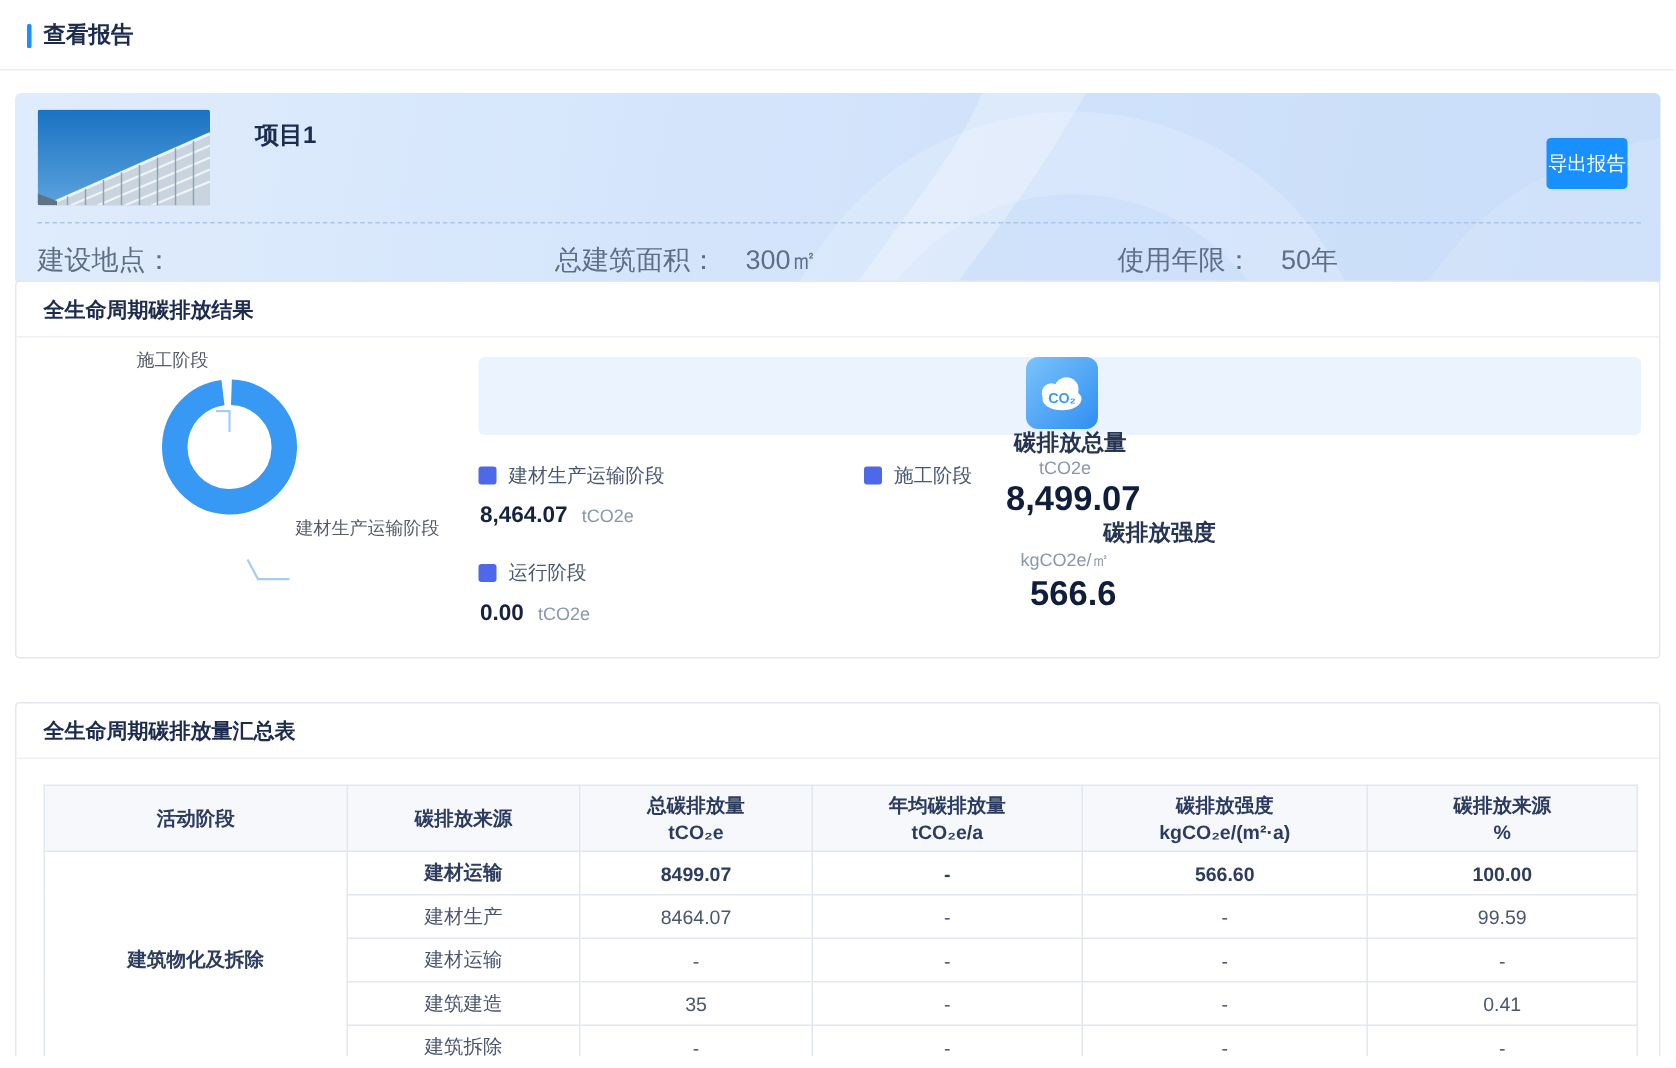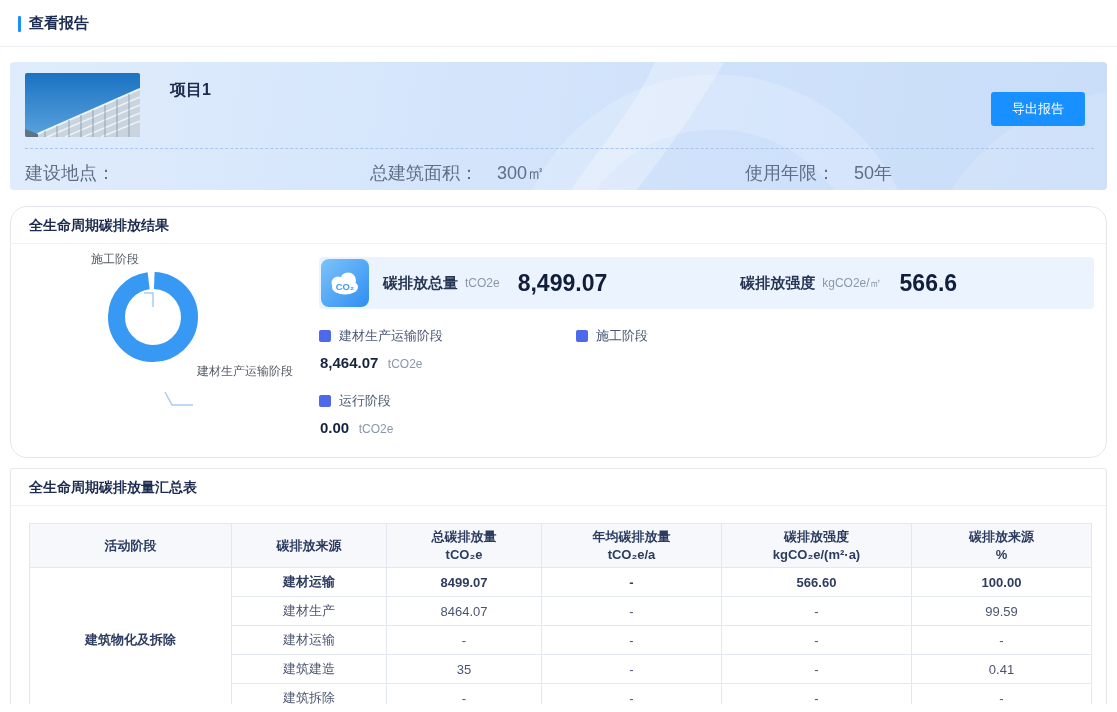--- a/index.html
+++ b/index.html
@@ -11,40 +11,40 @@
   .topbar-title{position:absolute;left:18px;top:14px;display:flex;align-items:center;}
   .accent-bar{width:3px;height:16px;background:#1890ff;border-radius:1px;margin-right:8px;}
   .topbar-text{font-size:15px;font-weight:bold;color:#1c2b4e;}
 
   
   .banner{position:absolute;left:10px;top:62px;width:1097px;height:128px;border-radius:4px;overflow:hidden;box-sizing:border-box;
           background:linear-gradient(100deg,#dfecfc 0%,#d3e4fb 45%,#c9ddf9 100%);}
   .banner-deco{position:absolute;left:0;top:0;pointer-events:none;}
   .thumb{position:absolute;left:15px;top:11px;width:115px;height:64px;border-radius:2px;overflow:hidden;}
   .proj-title{position:absolute;left:160px;top:18px;font-size:16px;font-weight:bold;color:#1c2b4e;}
-  .export-btn{position:absolute;right:22px;top:30px;background:#1890ff;color:#fff;font-size:13px;border:none;border-radius:3px;padding:8px 21px;cursor:pointer;font-family:inherit;}
+  .export-btn{position:absolute;right:22px;top:30px;background:#1890ff;color:#fff;font-size:13px;border:none;border-radius:3px;padding:8px 1px;cursor:pointer;font-family:inherit;}
   .banner-divider{position:absolute;left:15px;right:13px;top:86px;border-top:1px dashed #a9c6ea;}
   .info-row{position:absolute;left:0;top:99px;width:100%;height:24px;font-size:18px;color:#5f6e86;}
   .info-field{position:absolute;top:0;white-space:nowrap;}
   .f0{left:15px;} .f1{left:360px;} .f2{left:735px;}
   .fvalue{margin-left:19px;}
 
   
   .card{position:absolute;left:10px;width:1097px;background:#fff;border:1px solid #e4e8ee;border-radius:3px;box-sizing:border-box;}
-  .sec1{top:206px;height:252px;border-radius:17px;}
+  .sec1{top:187px;height:252px;}
   .sec2{top:468px;height:280px;}
   .card-head{height:36px;line-height:36px;padding-left:18px;font-size:14px;font-weight:bold;color:#1c2b4e;border-bottom:1px solid #edf0f5;}
   .donut-svg{position:absolute;left:92px;top:60px;}
   .leader-svg{position:absolute;left:0;top:0;pointer-events:none;}
   .callout{position:absolute;font-size:12px;color:#565c66;white-space:nowrap;}
   .callout-top{left:80px;top:44px;}
   .callout-bottom{left:186px;top:156px;}
 
   
-  .kpi-strip{position:absolute;left:308px;top:50px;width:775px;height:52px;background:#ebf4fe;border-radius:4px;display:flex;align-items:center;}
+  .kpi-strip{position:absolute;left:308px;top:50px;width:775px;height:52px;background:#ebf4fe;border-radius:4px;display:flex;align-items:center;flex-direction:column;}
   .co2-icon{width:48px;height:48px;margin-left:2px;flex:0 0 auto;}
   .kpi-label{font-size:15px;font-weight:bold;color:#263554;margin-left:14px;}
   .kpi-unit{font-size:12px;color:#8a97ab;margin-left:7px;}
   .kpi-value{font-size:23px;font-weight:bold;color:#101e3c;margin-left:18px;}
   .kpi2-label{margin-left:133px;}
 
   
   .stage{position:absolute;width:245px;}
   .s0{left:308px;top:120px;} .s1{left:565px;top:120px;} .s2{left:820px;top:120px;} .s3{left:308px;top:185px;}
   .stage-head{display:flex;align-items:center;}

